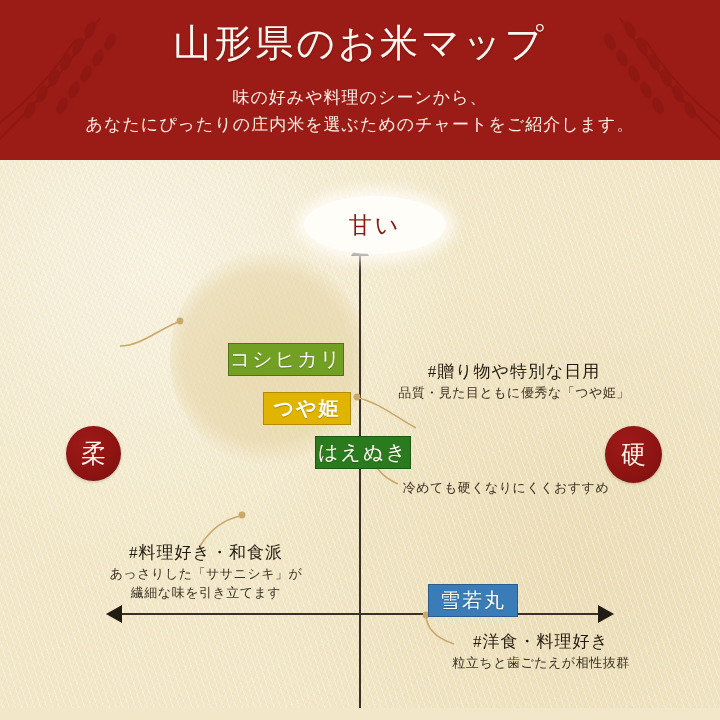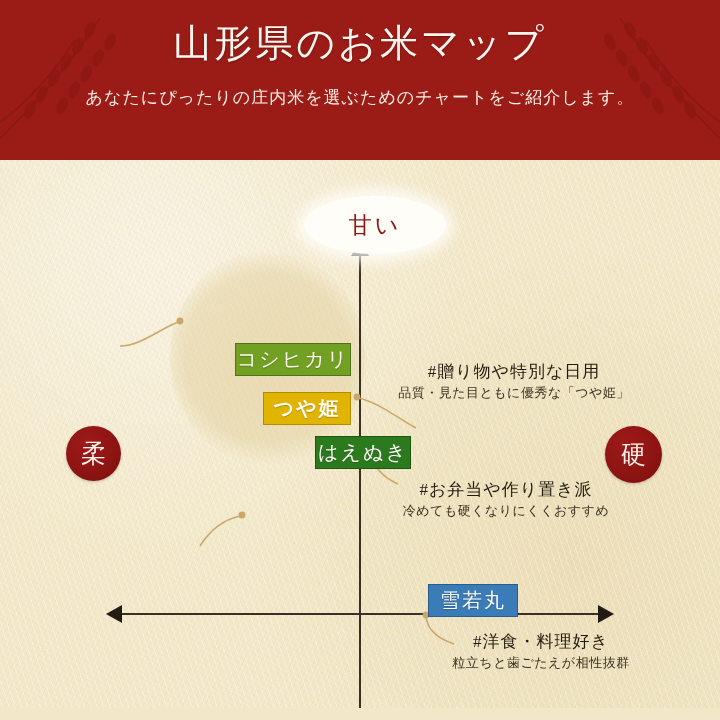--- a/index.html
+++ b/index.html
@@ -138,21 +138,21 @@
     text-shadow: 0 1px 1px rgba(0,0,0,.22);
   }
   #chip-hitomebore  { left: 172px; top: 124px; width: 122px; height: 33px; background: #d4400f; border: 1px solid #a53110; }
   #chip-koshihikari { left: 235px; top: 337px; width: 116px; height: 33px; background: #72a022; border: 1px solid #4f7316; }
   #chip-tsuyahime   { left: 263px; top: 232px; width: 88px;  height: 33px; background: #e0b400; border: 1px solid #b18c00; }
   #chip-haenuki     { left: 312px; top: 275px; width: 96px;  height: 33px; background: #2c7a1e; border: 1px solid #1d5612; }
   #chip-sasanishiki { left: 239px; top: 341px; width: 124px; height: 33px; background: #e08214; border: 1px solid #a75c0b; }
   #chip-yukiwakamaru{ left: 428px; top: 424px; width: 90px;  height: 33px; background: #3a7cb8; border: 1px solid #2a5c8c; }
 
   
-  #chip-koshihikari { left: 235px; top: 183px; }
+  #chip-koshihikari { left: 228px; top: 183px; }
   #chip-tsuyahime   { left: 263px; top: 232px; font-weight: bold; }
   #chip-haenuki     { left: 315px; top: 276px; }
   #chip-sasanishiki { left: 239px; top: 341px; }
 
   
   .anno { position: absolute; color: #2e2417; }
   .anno .tag {
     font-size: 17px;
     letter-spacing: 1px;
     white-space: nowrap;
@@ -217,20 +217,21 @@
         <ellipse cx="128" cy="58" rx="5" ry="9" transform="rotate(25 128 58)"></ellipse>
         <ellipse cx="116" cy="74" rx="5" ry="9" transform="rotate(25 116 74)"></ellipse>
         <ellipse cx="104" cy="90" rx="5" ry="9" transform="rotate(25 104 90)"></ellipse>
         <ellipse cx="60" cy="110" rx="5" ry="9" transform="rotate(25 60 110)"></ellipse>
         <ellipse cx="92" cy="106" rx="5" ry="9" transform="rotate(25 92 106)"></ellipse>
       </g>
     </svg>
 
     <div id="header-title">山形県のお米マップ</div>
     <div id="header-sub">
+      <span>味の好みや料理のシーンから、</span>
       <span>あなたにぴったりの庄内米を選ぶためのチャートをご紹介します。</span>
     </div>
   </div>
 
   <div id="chart">
     <div class="grain"></div>
     <div id="blob"></div>
 
     <div class="axis-line" id="axis-v"></div>
     <div class="axis-line" id="axis-h"></div>
@@ -280,23 +281,27 @@
     <div class="chip" id="chip-haenuki">はえぬき</div>
     <div class="chip" id="chip-yukiwakamaru">雪若丸</div>
 
 
     <div class="anno center" id="anno-okurimono">
       <div class="tag">#贈り物や特別な日用</div>
       <div class="desc">品質・見た目ともに優秀な「つや姫」</div>
     </div>
 
     <div class="anno center" id="anno-obento">
-      <div class="tag">#お弁当や作り置き派</div>
       <div class="desc">冷めても硬くなりにくくおすすめ</div>
     </div>
 
+    <div class="anno center" id="anno-ryouri">
+      <div class="tag">#料理好き・和食派</div>
+      <div class="desc">あっさりした「ササニシキ」が</div>
+      <div class="desc">繊細な味を引き立てます</div>
+    </div>
 
     <div class="anno center" id="anno-youshoku">
       <div class="tag">#洋食・料理好き</div>
       <div class="desc">粒立ちと歯ごたえが相性抜群</div>
     </div>
   </div>
 </div>
 
 </body></html>

